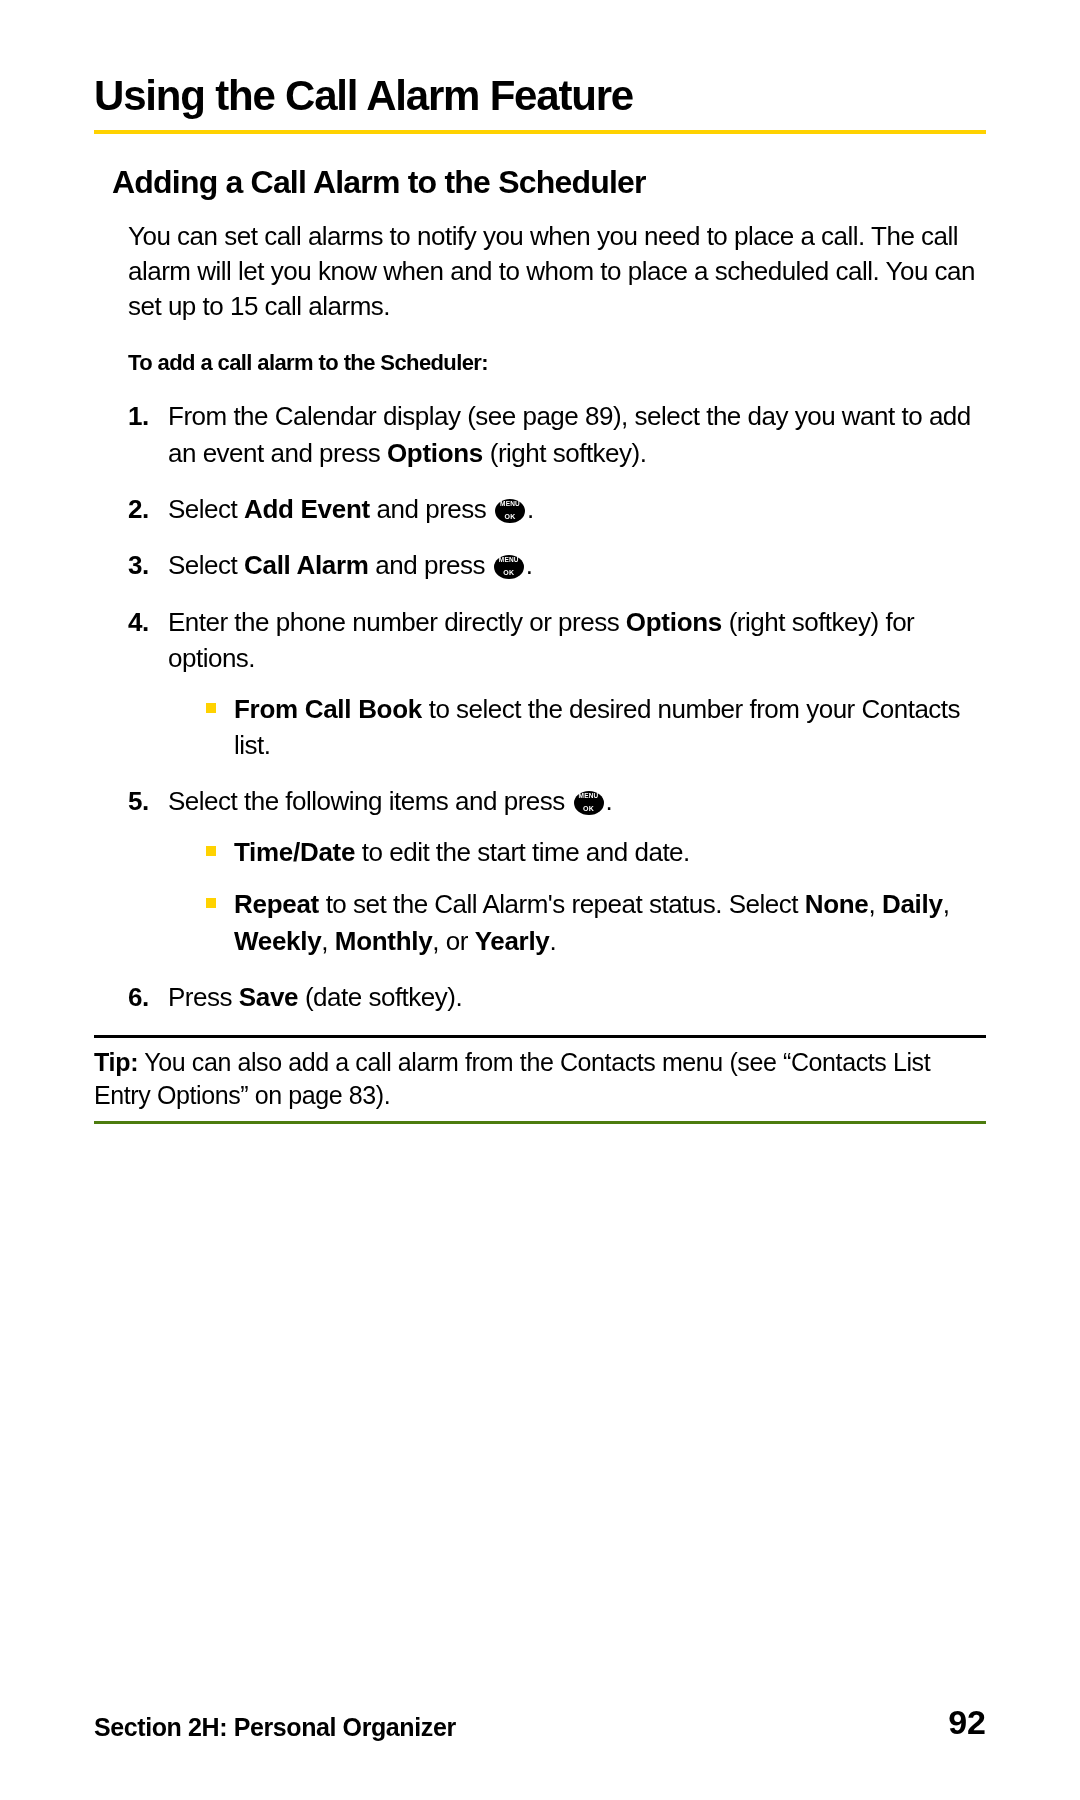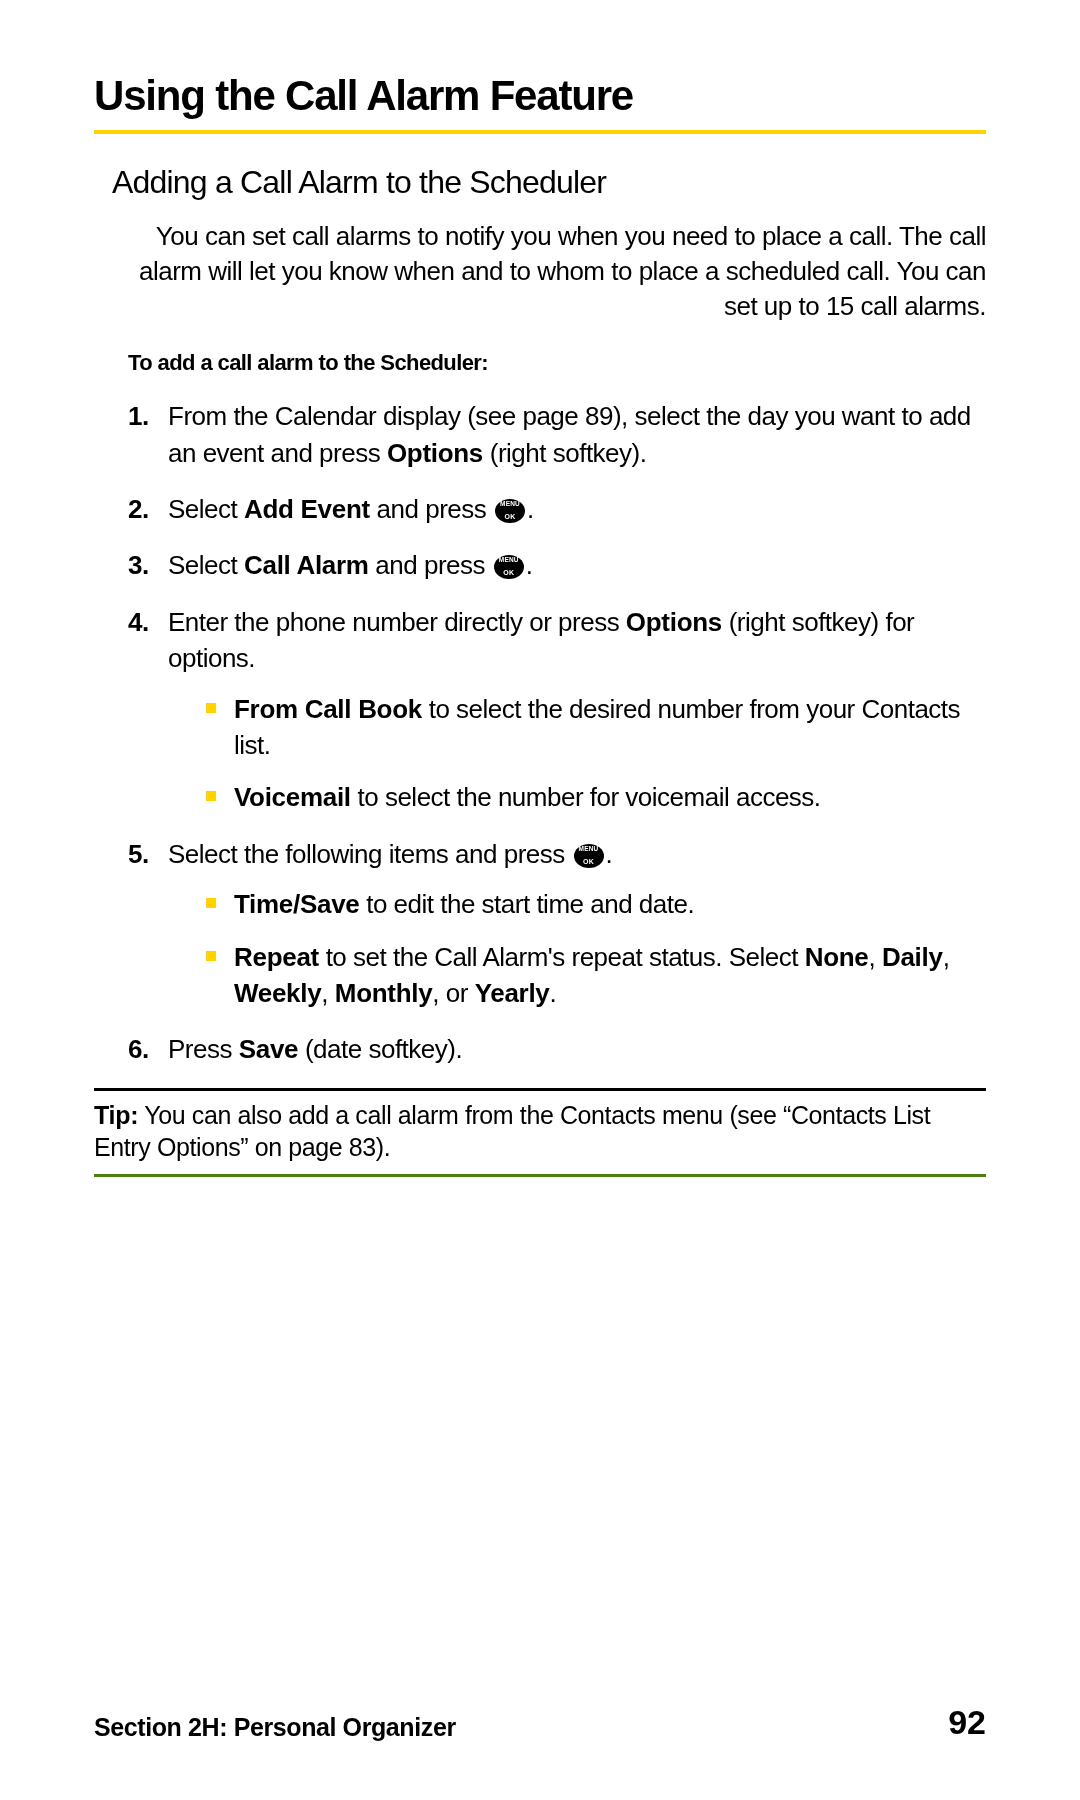--- a/index.html
+++ b/index.html
@@ -27,32 +27,31 @@
     margin: 0 0 10px 0;
   }
   .rule-yellow {
     height: 4px;
     background: #ffd200;
     width: 100%;
     margin-bottom: 30px;
   }
   .h2 {
     font-size: 32px;
-    font-weight: 400;
+    font-weight: 700;
     letter-spacing: -0.8px;
     margin: 16px 0 18px 0;
     padding-left: 18px;
   }
   .intro {
     font-size: 26px;
     line-height: 1.35;
     letter-spacing: -0.5px;
     margin: 0 0 26px 0;
     padding-left: 34px;
-    text-align: right;
   }
   .subhead {
     font-size: 22px;
     font-weight: 700;
     letter-spacing: -0.6px;
     margin: 0 0 22px 0;
     padding-left: 34px;
   }
   ol.steps {
     list-style: none;
@@ -193,29 +192,28 @@
     <li>
       <span class="num">3.</span>
       <span>Select </span><span class="b">Call Alarm</span><span> and press </span><span class="menu-ok-icon"></span><span>.</span>
     </li>
 
     <li>
       <span class="num">4.</span>
       <span>Enter the phone number directly or press </span><span class="b">Options</span><span> (right softkey) for options.</span>
       <ul class="sub">
         <li><span class="b">From Call Book</span><span> to select the desired number from your Contacts list.</span></li>
-        <li><span class="b">Voicemail</span><span> to select the number for voicemail access.</span></li>
       </ul>
     </li>
 
     <li>
       <span class="num">5.</span>
       <span>Select the following items and press </span><span class="menu-ok-icon"></span><span>.</span>
       <ul class="sub">
-        <li><span class="b">Time/Save</span><span> to edit the start time and date.</span></li>
+        <li><span class="b">Time/Date</span><span> to edit the start time and date.</span></li>
         <li><span class="b">Repeat</span><span> to set the Call Alarm's repeat status. Select </span><span class="b">None</span><span>, </span><span class="b">Daily</span><span>, </span><span class="b">Weekly</span><span>, </span><span class="b">Monthly</span><span>, or </span><span class="b">Yearly</span><span>.</span></li>
       </ul>
     </li>
 
     <li>
       <span class="num">6.</span>
       <span>Press </span><span class="b">Save</span><span> (date softkey).</span>
     </li>
 
   </ol>

